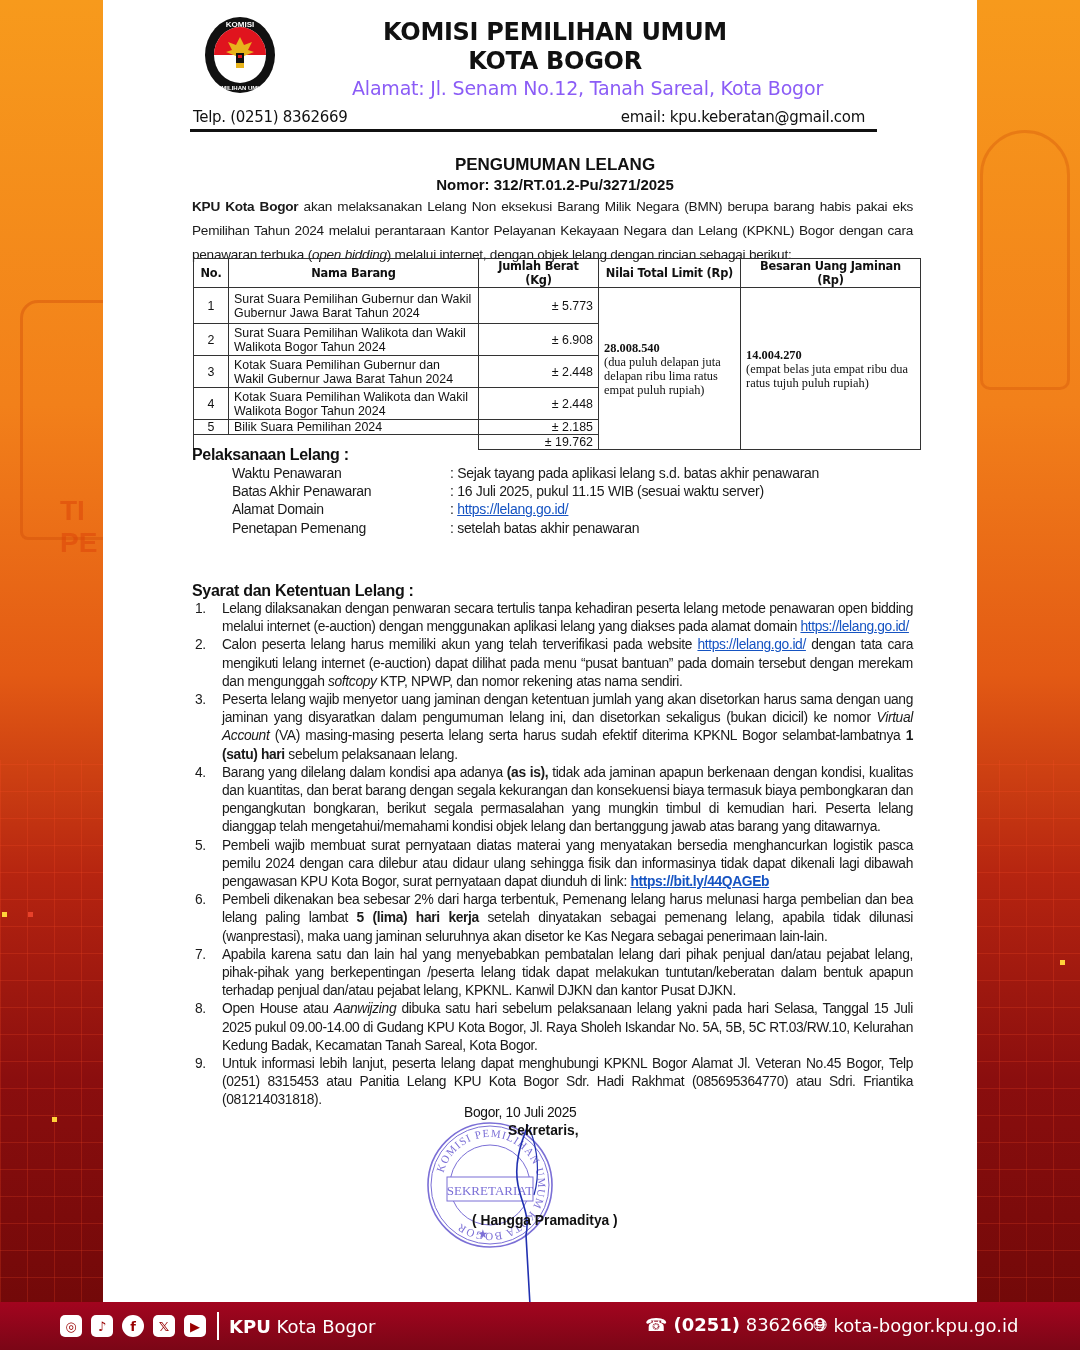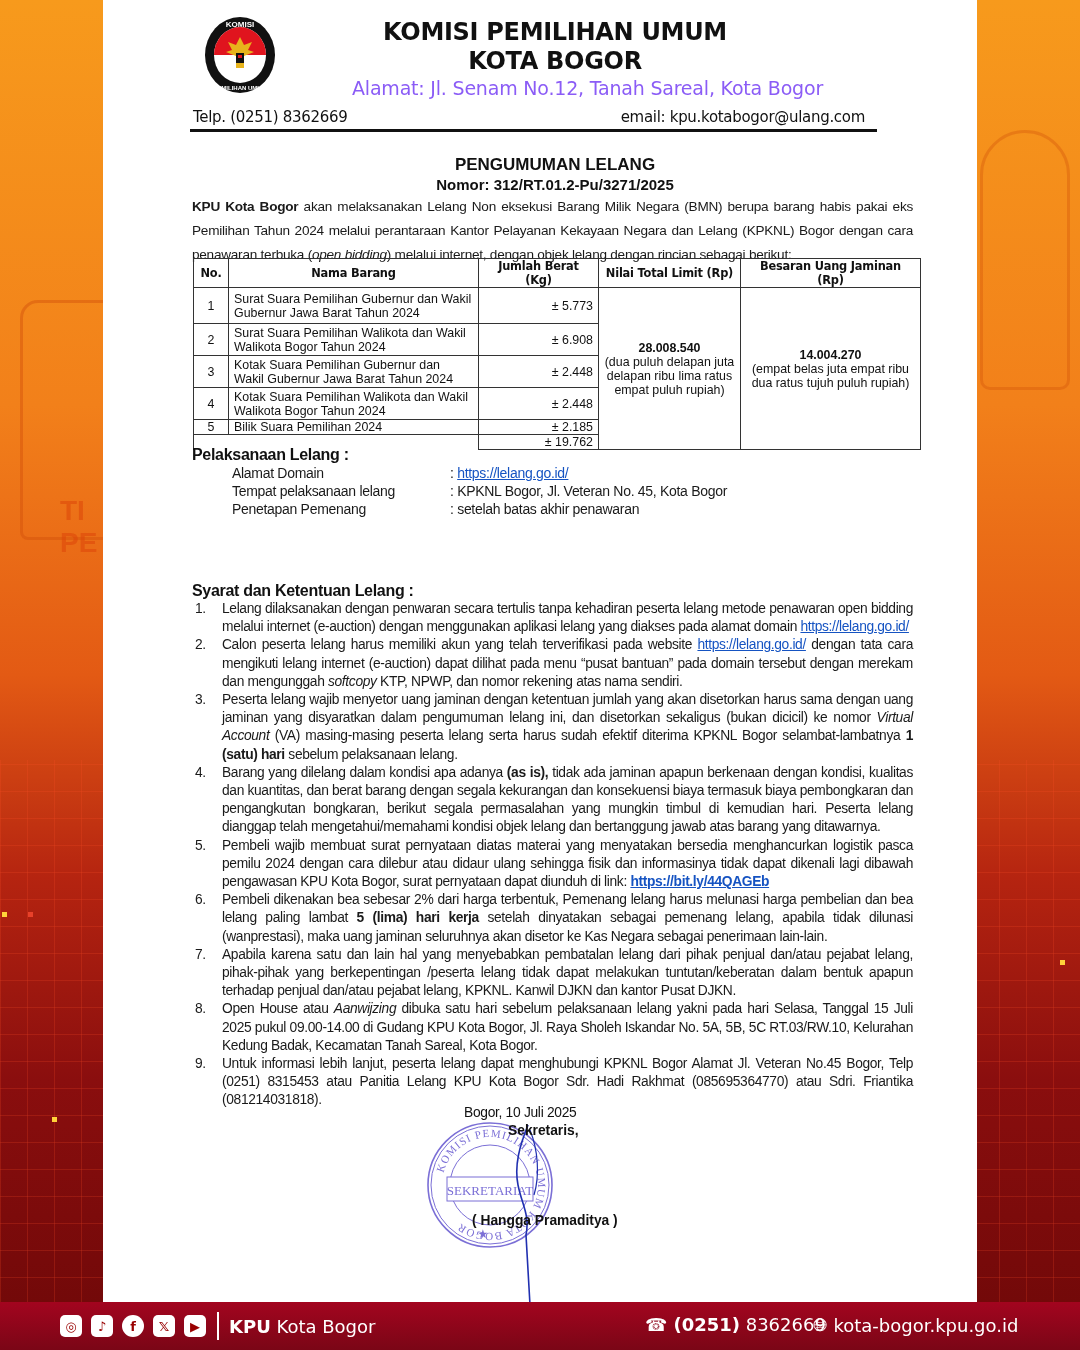--- a/index.html
+++ b/index.html
@@ -85,21 +85,21 @@
   }
   table.items th, table.items td { border: 1px solid #333; padding: 0 5px; }
   table.items th {
     font-family: "DejaVu Sans", sans-serif; font-weight: bold; font-size: 11.4px;
     height: 18px; text-align: center; letter-spacing: -0.2px;
   }
   table.items td { line-height: 14px; vertical-align: middle; }
   td.no { text-align: center; width: 35px; }
   td.nama { width: 250px; padding-left: 7px; }
   td.berat { text-align: right; width: 120px; }
-  td.limit, td.jaminan { text-align: center; vertical-align: middle; font-size: 12.4px; }
+  td.limit, td.jaminan { vertical-align: middle; font-size: 12.4px; font-family: Liberation Serif, serif; }
   td.limit { width: 142px; }
   .bold { font-weight: bold; }
   tr.r2 td { height: 32px; }
   tr.r1 td.nama, tr.r1 td.no, tr.r1 td.berat { height: 36px; }
   tr.r5 td { height: 15px; }
   tr.rt td { height: 15px; }
   td.blank { border-left: 1px solid #333; border-bottom: none !important; }
 
   
   .sec-head {
@@ -168,21 +168,21 @@
   <path d="M37 22 l4 8 8 -3 -4 8 6 2 -10 4 v12 h-8 v-12 l-10 -4 6 -2 -4 -8 8 3z" fill="#e8b41c"></path>
   <rect x="33" y="38" width="8" height="10" fill="#111"></rect>
   <rect x="35" y="40" width="4" height="3" fill="#e0141e"></rect>
   <text x="37" y="12" font-size="8" font-weight="bold" fill="#fff" text-anchor="middle" font-family="Liberation Sans, sans-serif">KOMISI</text>
   <text x="37" y="75" font-size="6" font-weight="bold" fill="#fff" text-anchor="middle" font-family="Liberation Sans, sans-serif">PEMILIHAN UMUM</text>
 </svg>
 <div class="kop-title kop-t1">KOMISI PEMILIHAN UMUM</div>
 <div class="kop-title kop-t2">KOTA BOGOR</div>
 <div class="kop-addr">Alamat: Jl. Senam No.12, Tanah Sareal, Kota Bogor</div>
 <div class="kop-left">Telp. (0251) 8362669</div>
-<div class="kop-right">email: kpu.kotabogor@ulang.com</div>
+<div class="kop-right">email: kpu.keberatan@gmail.com</div>
 <div class="kop-line"></div>
 
 <div class="title t-main">PENGUMUMAN LELANG</div>
 <div class="title t-num">Nomor: 312/RT.01.2-Pu/3271/2025</div>
 
 <p class="body-text"><b>KPU Kota Bogor</b><span> akan melaksanakan Lelang Non eksekusi Barang Milik Negara (BMN) berupa barang habis pakai eks Pemilihan Tahun 2024 melalui perantaraan Kantor Pelayanan Kekayaan Negara dan Lelang (KPKNL) Bogor dengan cara penawaran terbuka (</span><i>open bidding</i><span>) melalui internet, dengan objek lelang dengan rincian sebagai berikut:</span></p>
 
 <table class="items">
   <thead>
     <tr>
@@ -230,26 +230,30 @@
     <tr class="rt">
       <td colspan="2" class="blank"></td>
       <td class="berat">± 19.762</td>
     </tr>
   </tbody>
 </table>
 
 <div class="sec-head pel">Pelaksanaan Lelang :</div>
 <div class="pel-list">
   <div class="pel-row">
+      <span class="pel-label">Waktu Penawaran</span>
+      <span class="pel-val">: Sejak tayang pada aplikasi lelang s.d. batas akhir penawaran</span>
+    </div>
+  <div class="pel-row">
+      <span class="pel-label">Batas Akhir Penawaran</span>
+      <span class="pel-val">: 16 Juli 2025, pukul 11.15 WIB (sesuai waktu server)</span>
+    </div>
+  <div class="pel-row">
       <span class="pel-label">Alamat Domain</span>
       <span class="pel-val"><span>: </span><a class="link" href="#">https://lelang.go.id/</a></span>
-    </div>
-  <div class="pel-row">
-      <span class="pel-label">Tempat pelaksanaan lelang</span>
-      <span class="pel-val">: KPKNL Bogor, Jl. Veteran No. 45, Kota Bogor</span>
     </div>
   <div class="pel-row">
       <span class="pel-label">Penetapan Pemenang</span>
       <span class="pel-val">: setelah batas akhir penawaran</span>
     </div>
 </div>
 
 <div class="sec-head syarat">Syarat dan Ketentuan Lelang :</div>
 <div class="terms">
   <div class="term">

